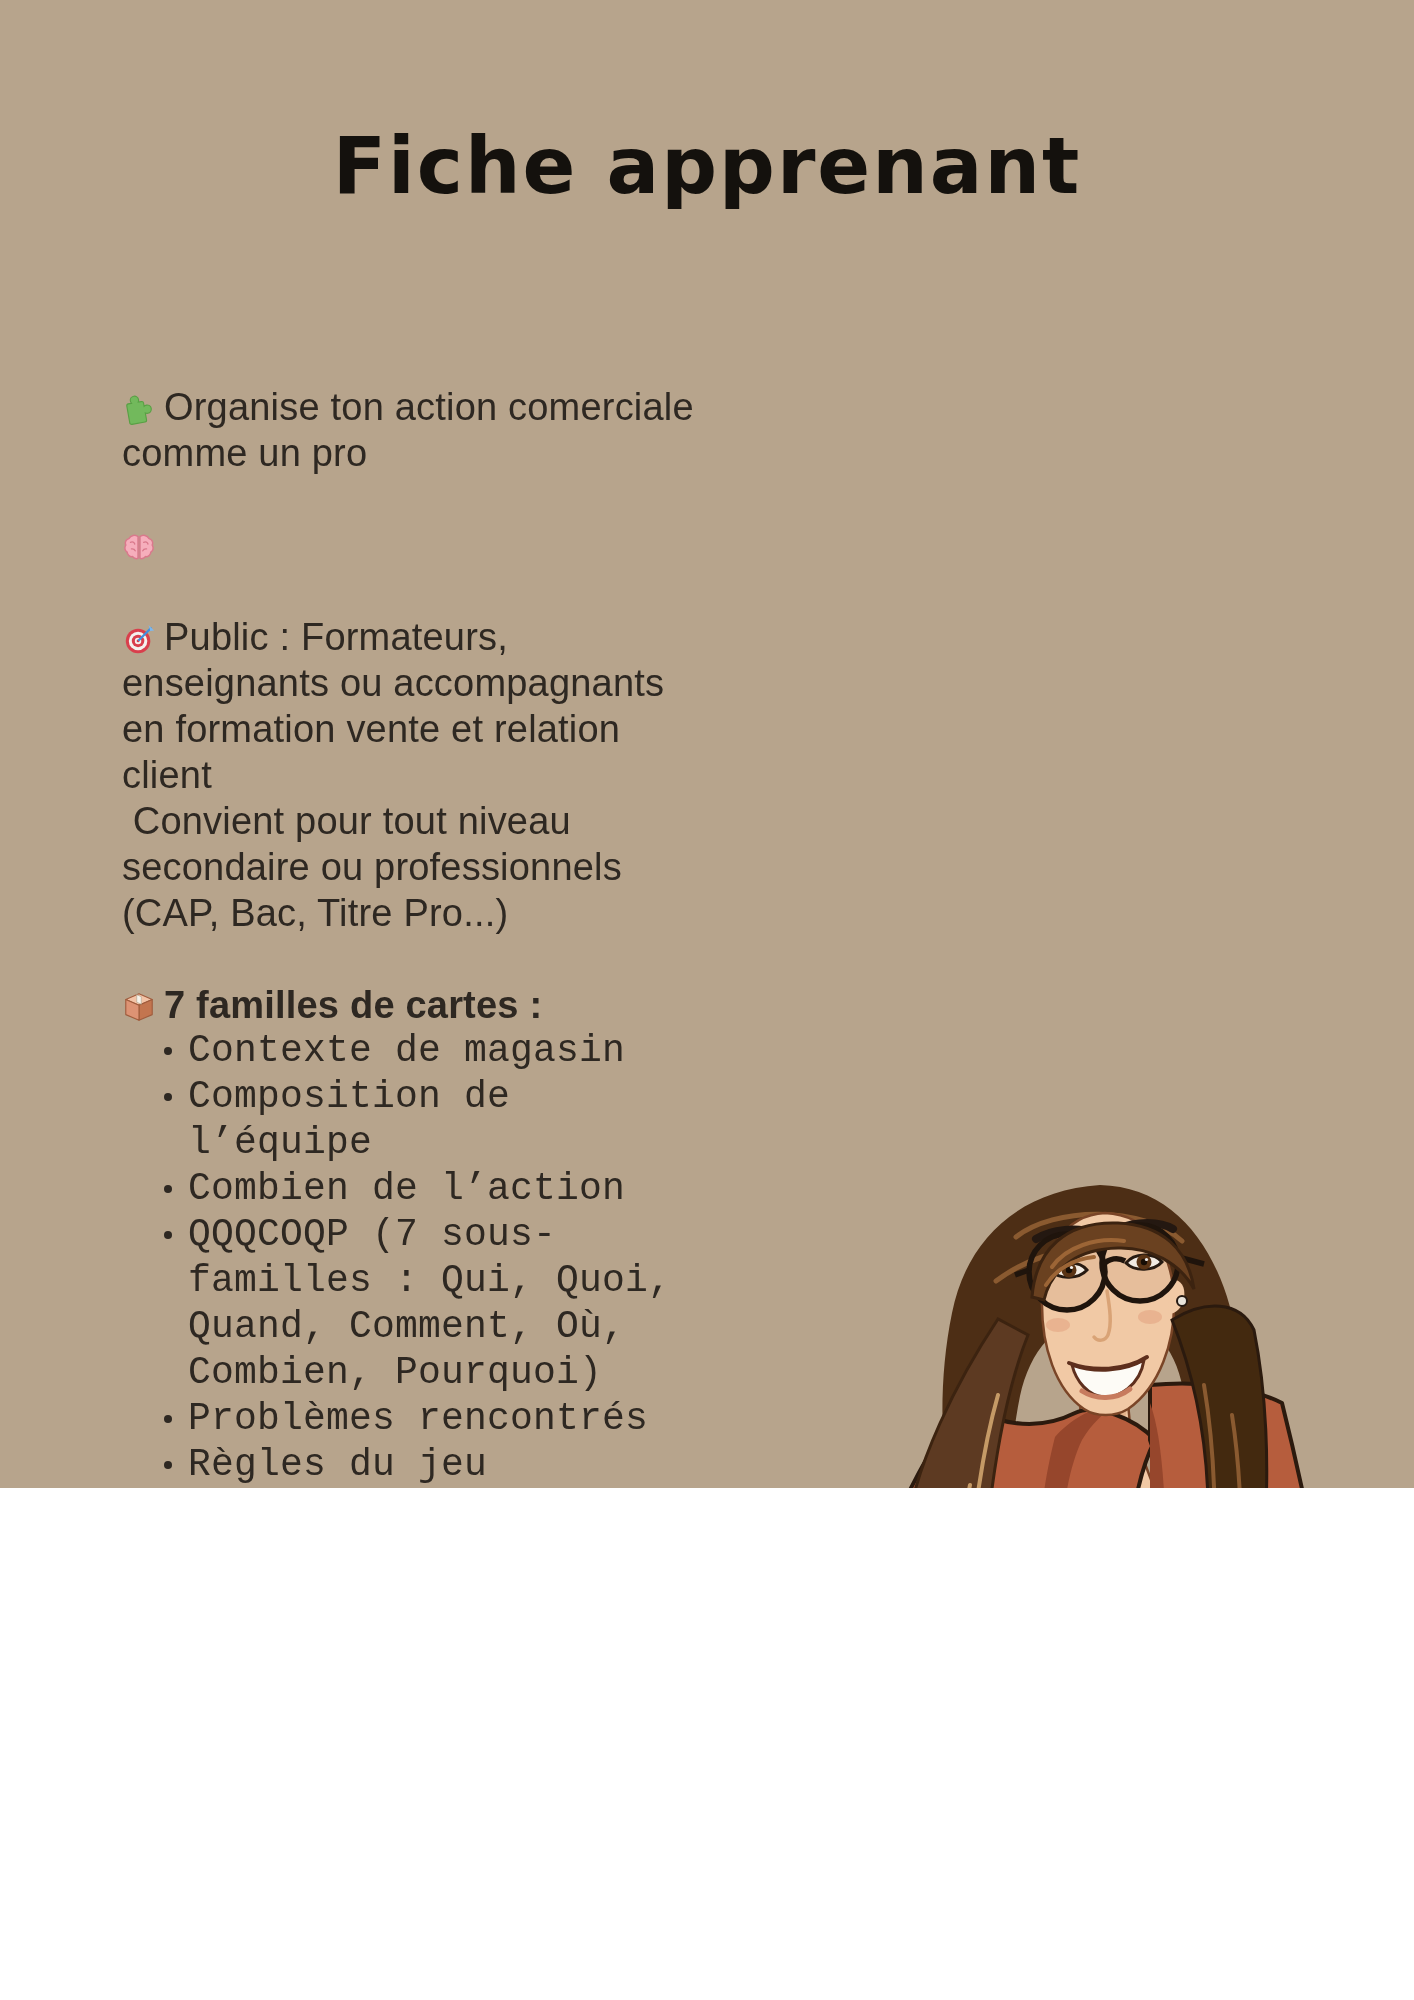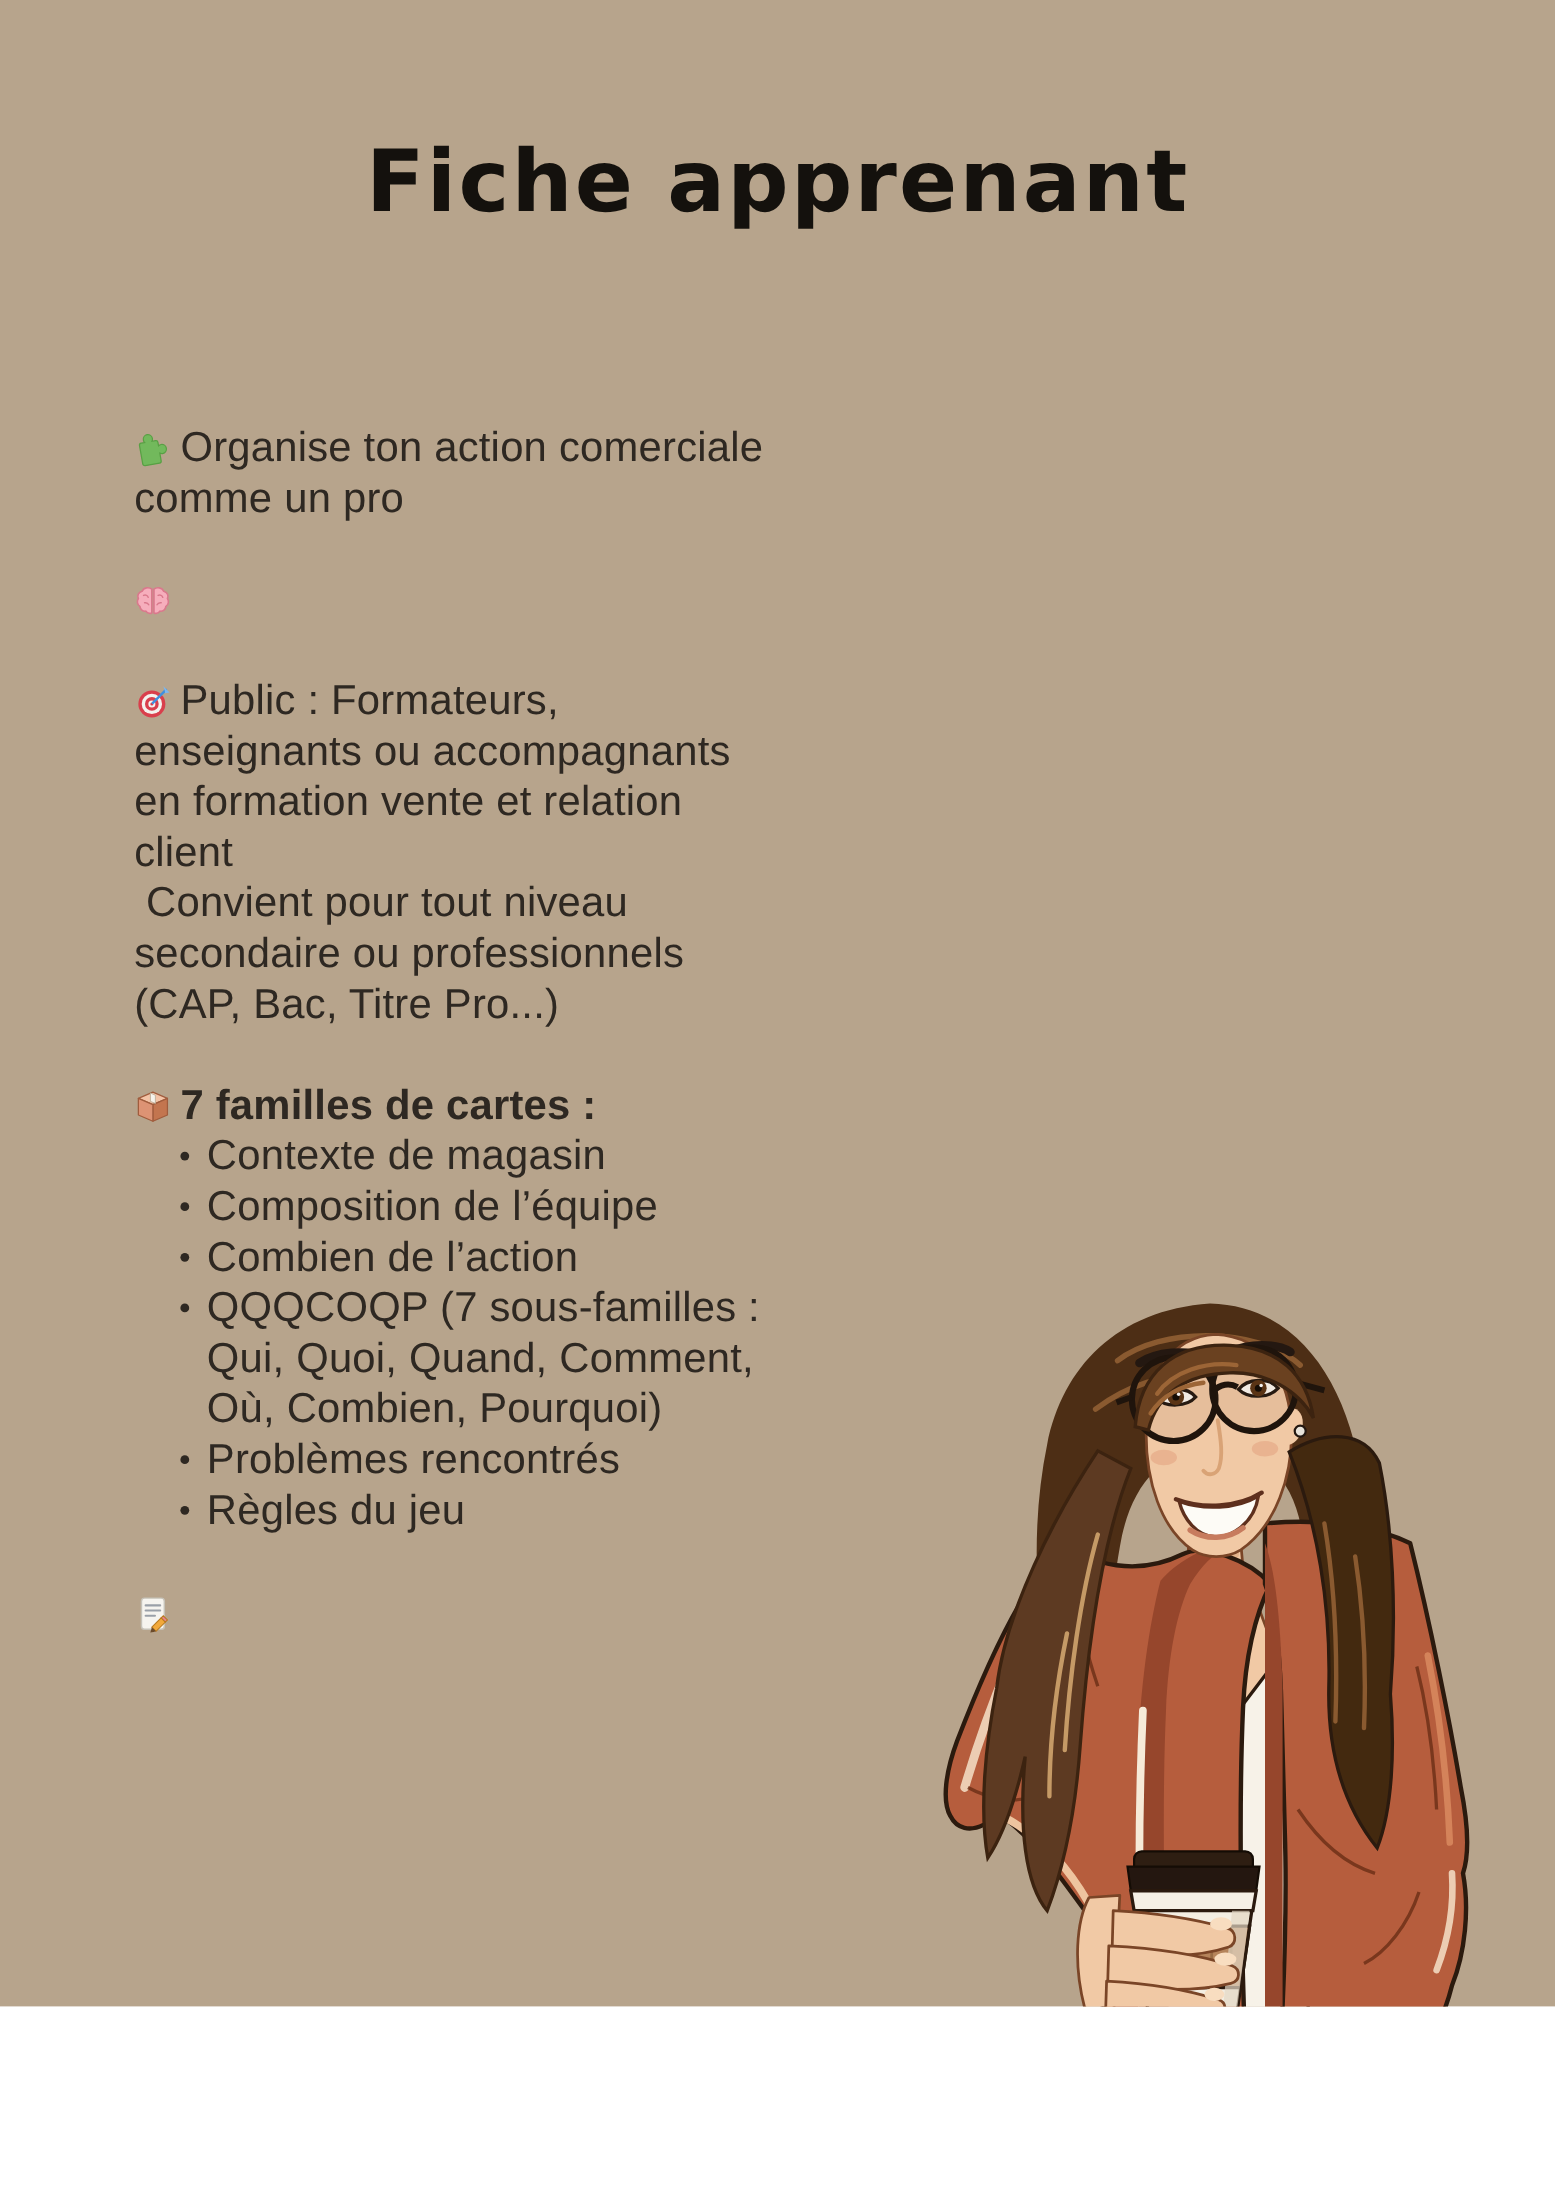--- a/index.html
+++ b/index.html
@@ -1,36 +1,36 @@
 <!DOCTYPE html>
 <html><head>
 <meta charset="utf-8">
 <style>
   html,body{margin:0;padding:0;}
   .page{
-    position:relative;width:1414px;height:1824px;overflow:hidden;
+    position:relative;width:1414px;height:1488px;overflow:hidden;
     background:#b7a48c;font-family:"Liberation Sans",sans-serif;
   }
   .title{
     position:absolute;top:116px;left:0;right:0;margin:0;
     text-align:center;font-family:"DejaVu Sans",sans-serif;
     font-weight:700;font-size:78px;line-height:100px;letter-spacing:2px;
     color:#14110d;
   }
   .content{
     position:absolute;left:122px;top:384px;width:578px;
     font-size:38px;line-height:46px;color:#2e2822;letter-spacing:.2px;
   }
   .para{margin:0 0 46px 0;}
   .icon{display:inline-block;width:34px;height:34px;vertical-align:-7px;margin-right:8px;}
   .pre{white-space:pre-wrap;}
   .families{margin:0 0 46px 0;}
   .families .head{margin:0;font-weight:bold;}
   ul.fam-list{list-style:none;margin:0;padding:0;}
-  ul.fam-list li{position:relative;padding-left:66px;}
+  ul.fam-list li{position:relative;padding-left:66px;font-family:Liberation Mono, monospace;}
   ul.fam-list li::before{
     content:"";position:absolute;left:42px;top:19px;width:8px;height:8px;
     border-radius:50%;background:#2e2822;
   }
   .illustration{position:absolute;left:820px;top:1085px;width:520px;height:864px;}
 </style>
 </head>
 <body>
 
 <div class="page">

